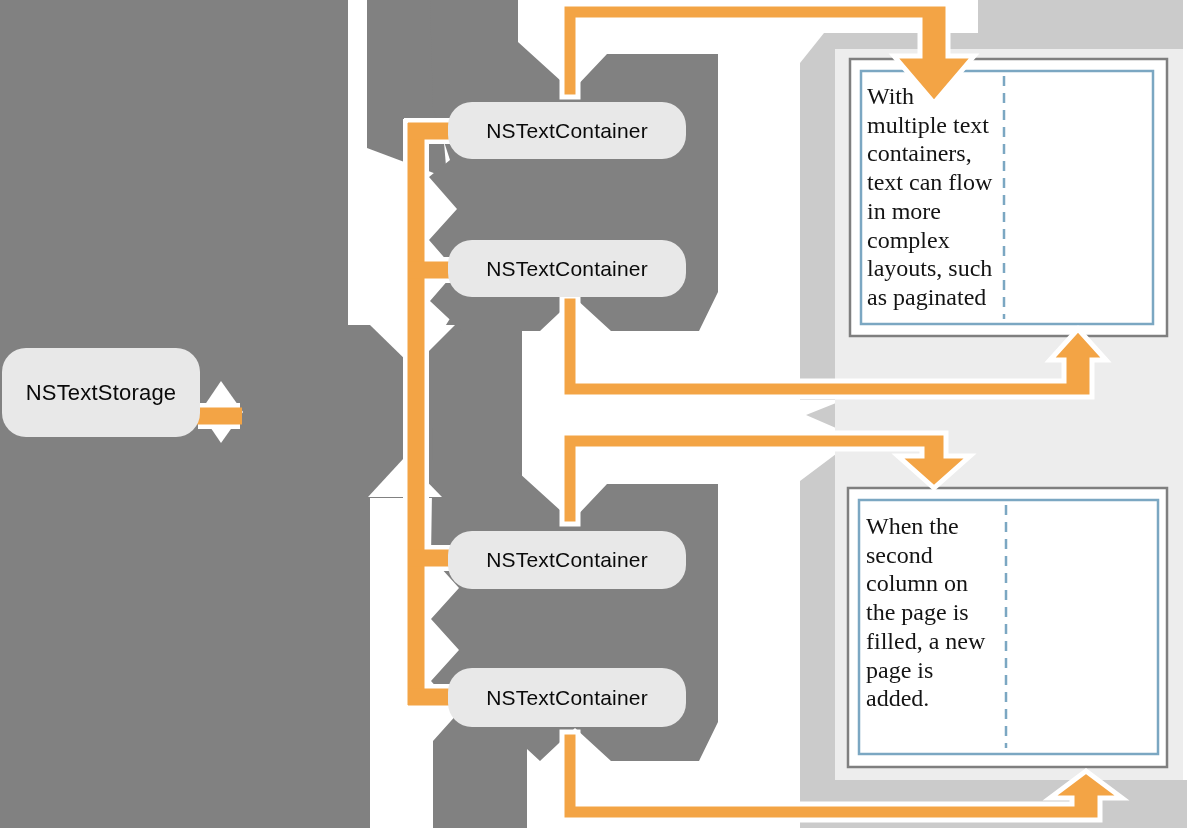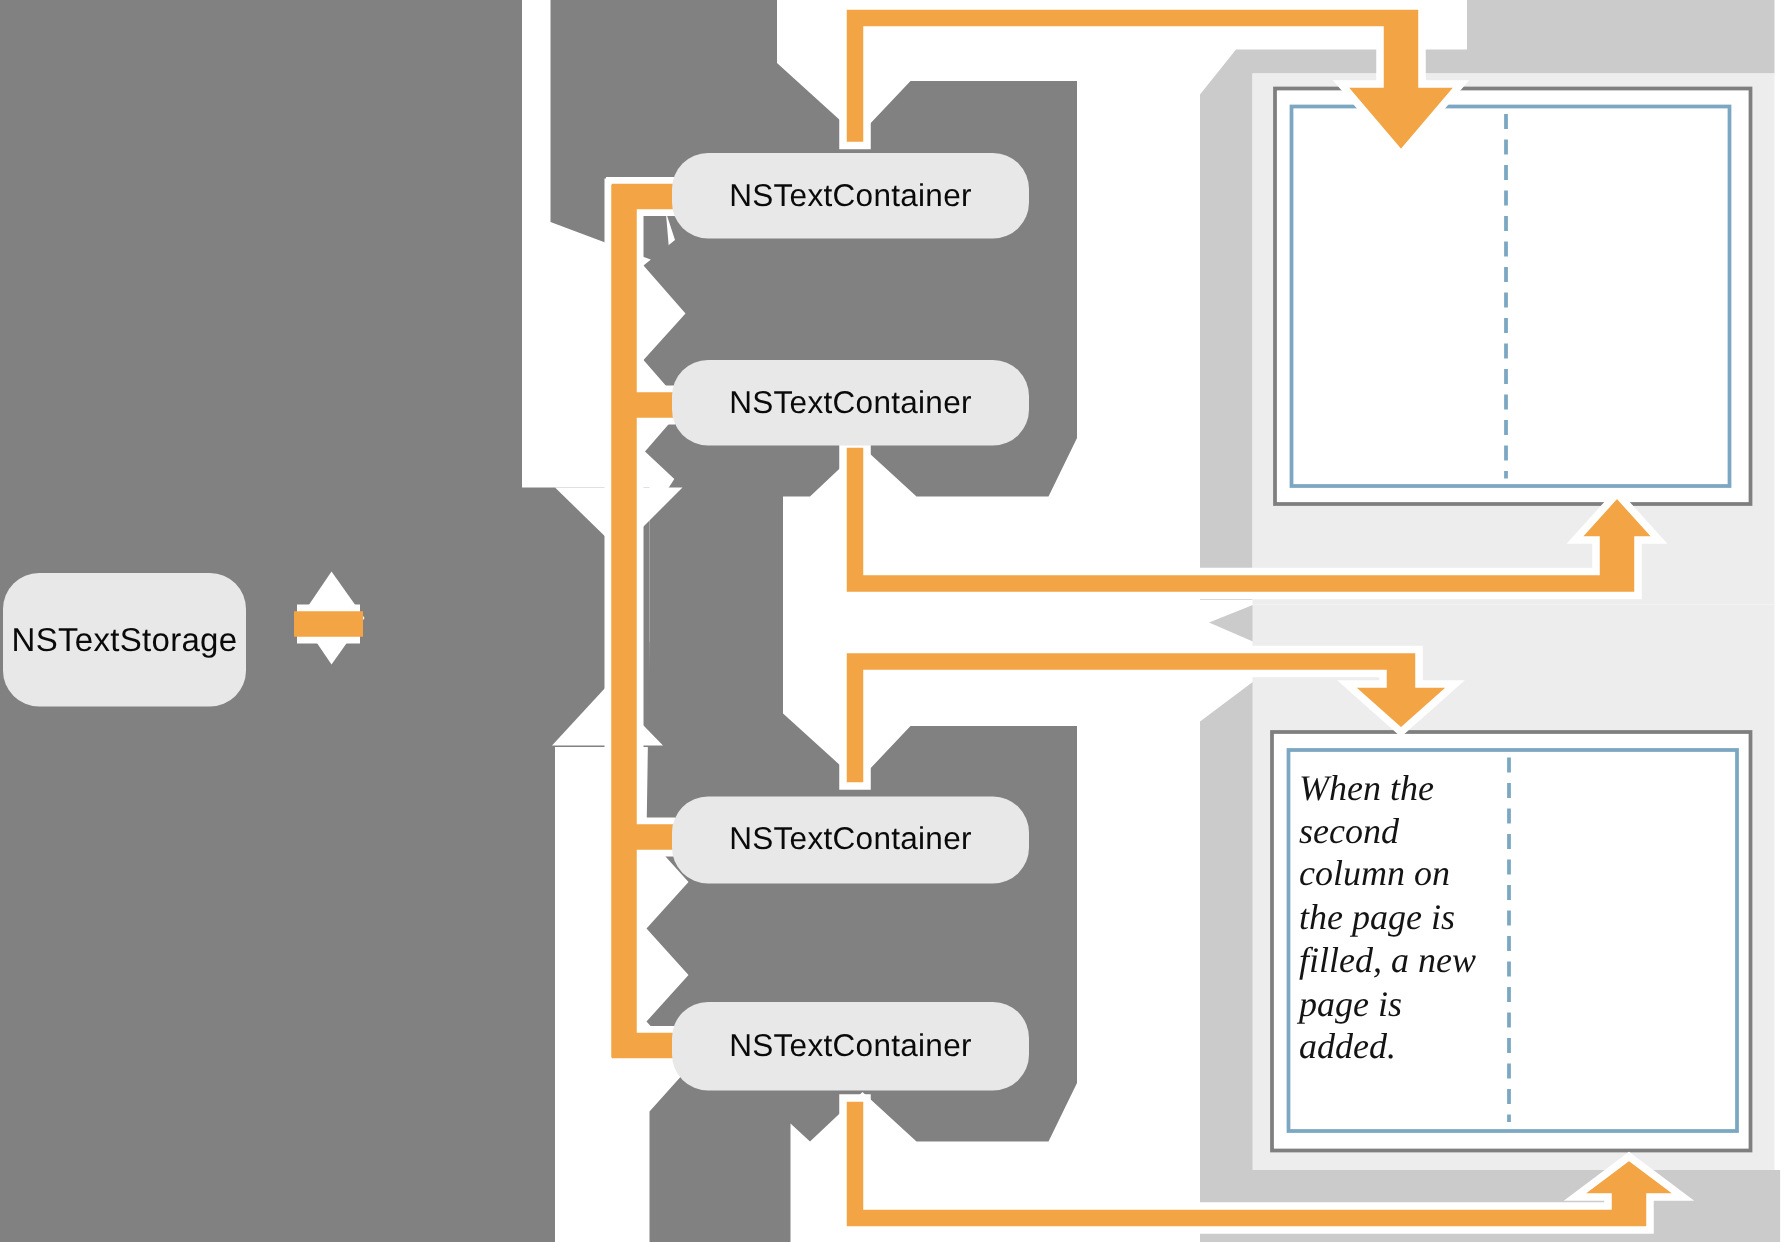--- a/index.html
+++ b/index.html
@@ -21,29 +21,29 @@
   }
   .nsbox.small { font-size:21px; }
   .pagecol {
     position:absolute;
     font-family:"Liberation Serif", serif;
     font-size:24px;
     line-height:28.7px;
     color:#141414;
     white-space:pre-line;
   }
-  #box-storage   { left:2px;   top:382px; width:162px; height:89px; }
+  #box-storage   { left:2px;   top:348px; width:198px; height:89px; }
   #box-manager   { left:239px; top:368px; width:241px; height:89px; }
   #box-tc1       { left:448px; top:102px; width:238px; height:57px; }
   #box-tc2       { left:448px; top:240px; width:238px; height:57px; }
   #box-tc3       { left:448px; top:531px; width:238px; height:58px; }
   #box-tc4       { left:448px; top:668px; width:238px; height:59px; }
   #p1-left  { left:867px;  top:82px;  width:138px; }
   #p1-right { left:1012px; top:82px;  width:142px; }
-  #p2-left  { left:866px;  top:512px; width:136px;font-style:italic; }
+  #p2-left  { left:866px;  top:512px; width:136px; }
 </style>
 </head>
 <body>
 
 <div id="stage">
 
   <svg id="bg-svg" width="1187" height="828" viewBox="0 0 1187 828">
 
     <g>
       <rect x="978" y="0" width="205" height="49" fill="#CBCBCB"></rect>
@@ -117,20 +117,28 @@
   <div class="nsbox small" id="box-tc2">
     <span>NSTextContainer</span>
   </div>
   <div class="nsbox small" id="box-tc3">
     <span>NSTextContainer</span>
   </div>
   <div class="nsbox small" id="box-tc4">
     <span>NSTextContainer</span>
   </div>
 
+  <div class="pagecol" id="p1-left">With
+multiple text
+containers,
+text can flow
+in more
+complex
+layouts, such
+as paginated</div>
   <div class="pagecol" id="p2-left">When the
 second
 column on
 the page is
 filled, a new
 page is
 added.</div>
 
 </div>
 

